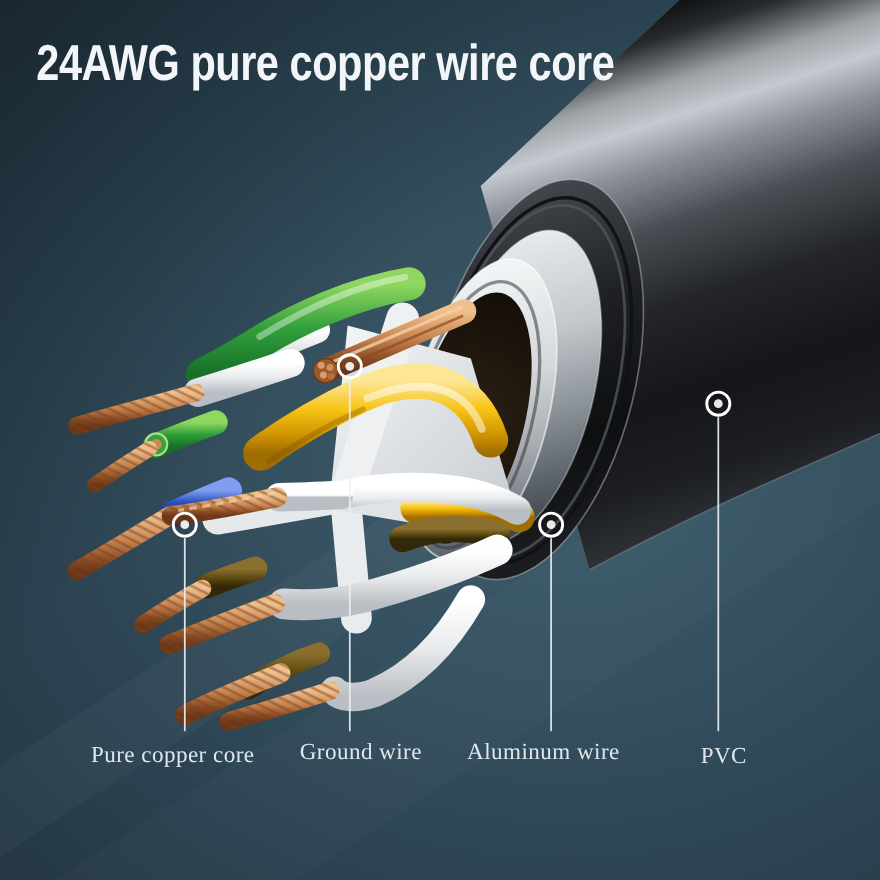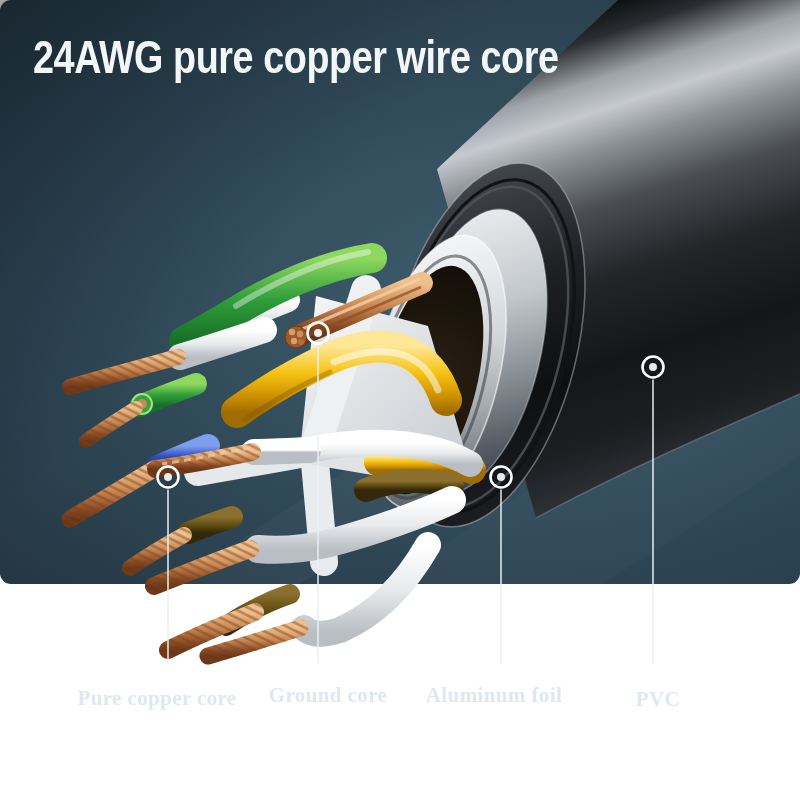--- a/index.html
+++ b/index.html
@@ -1,31 +1,31 @@
 <!DOCTYPE html>
 <html style="--background: #2c4250; --jacket_pvc: #1b1d20; --aluminum_foil: #c3c8cc; --copper: #c8854f; --wire_yellow: #f6c313; --wire_green: #2f9e3a; --wire_blue: #2b50c0; --wire_brown: #5c4a10; --wire_white: #f2f3f4; --label_text: #dfe8ee; --title_text: #f3f6f8;"><head>
 <meta charset="utf-8">
 <style>
   html,body{margin:0;padding:0;}
   body{width:800px;height:800px;overflow:hidden;font-family:"Liberation Sans",sans-serif;}
-  .stage{position:relative;width:800px;height:584px;background:
-    radial-gradient(110% 90% at 64% 52%, #3e5d6d 0%, #35505f 30%, #2b4250 58%, #233540 82%, #1d2c37 100%); border-radius: 11px;}
+  .stage{position:relative;width:800px;height:800px;background:
+    radial-gradient(110% 90% at 64% 52%, #3e5d6d 0%, #35505f 30%, #2b4250 58%, #233540 82%, #1d2c37 100%);}
   .stage::before{content:"";position:absolute;inset:0;background:linear-gradient(135deg, rgba(8,16,22,.38) 0%, rgba(8,16,22,0) 38%);pointer-events:none;}
   svg.art{position:absolute;left:0;top:0;}
   .page-title{
     position:absolute;left:33px;top:33px;
     font-weight:800;font-size:46px;line-height:1.05;
     color:var(--title_text,#f3f6f8);
     transform:scaleX(.82);transform-origin:left top;
     letter-spacing:-.5px;white-space:nowrap;
   }
   .callout-label{
     position:absolute;transform:translateX(-50%);
-    font-family:"Liberation Serif",serif;font-weight:700;font-size:21px;
-    color:var(--label_text,#dfe8ee);letter-spacing:.4px;white-space:nowrap;margin-top:12px;
+    font-family:"Liberation Serif",serif;font-weight:400;font-size:21px;
+    color:var(--label_text,#dfe8ee);letter-spacing:.4px;white-space:nowrap;
   }
 </style>
 </head>
 <body>
 
 <div class="stage">
 
   <svg class="art" width="800" height="800" viewBox="0 0 800 800">
     <defs>
       <linearGradient id="bodyGrad" gradientUnits="userSpaceOnUse" x1="490" y1="40" x2="645" y2="520">
@@ -235,17 +235,17 @@
         <line x1="653" y1="380" x2="653" y2="664" stroke="#e9f0f4" stroke-width="1.6" opacity="0.92"></line>
         <circle cx="653" cy="367" r="10.5" fill="rgba(10,15,20,0.08)" stroke="#ffffff" stroke-width="2.6"></circle>
         <circle cx="653" cy="367" r="4" fill="#ffffff" opacity="0.9"></circle>
       </g>
     </g>
   </svg>
 
   <div class="page-title">24AWG pure copper wire core</div>
 
   <div class="callout-label" style="left:157px;top:674px">Pure copper core</div>
-  <div class="callout-label" style="left:328px;top:671px">Ground core</div>
-  <div class="callout-label" style="left:494px;top:671px">Aluminum foil</div>
+  <div class="callout-label" style="left:328px;top:671px">Ground wire</div>
+  <div class="callout-label" style="left:494px;top:671px">Aluminum wire</div>
   <div class="callout-label" style="left:658px;top:675px">PVC</div>
 
 </div>
 
 </body></html>

